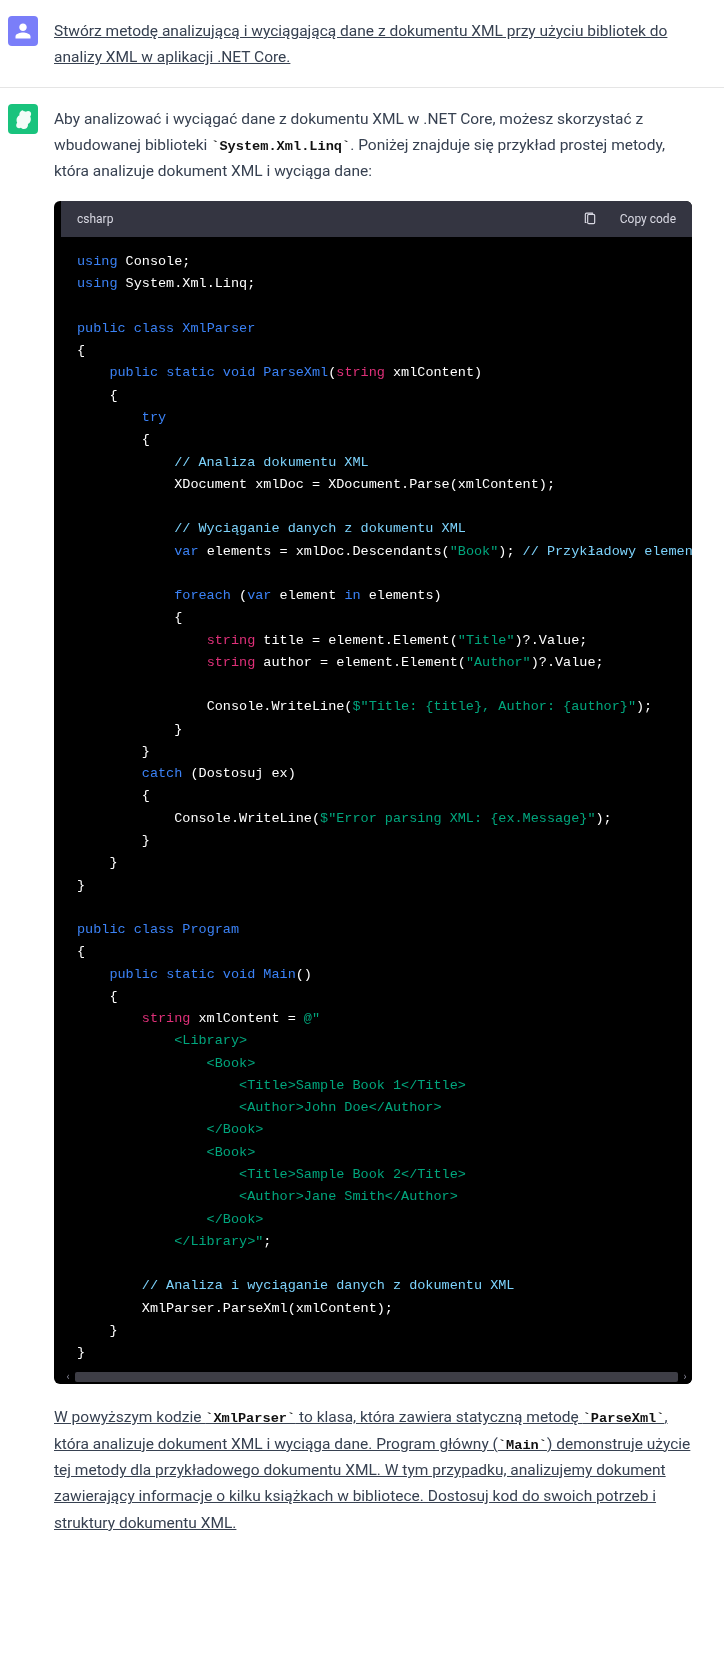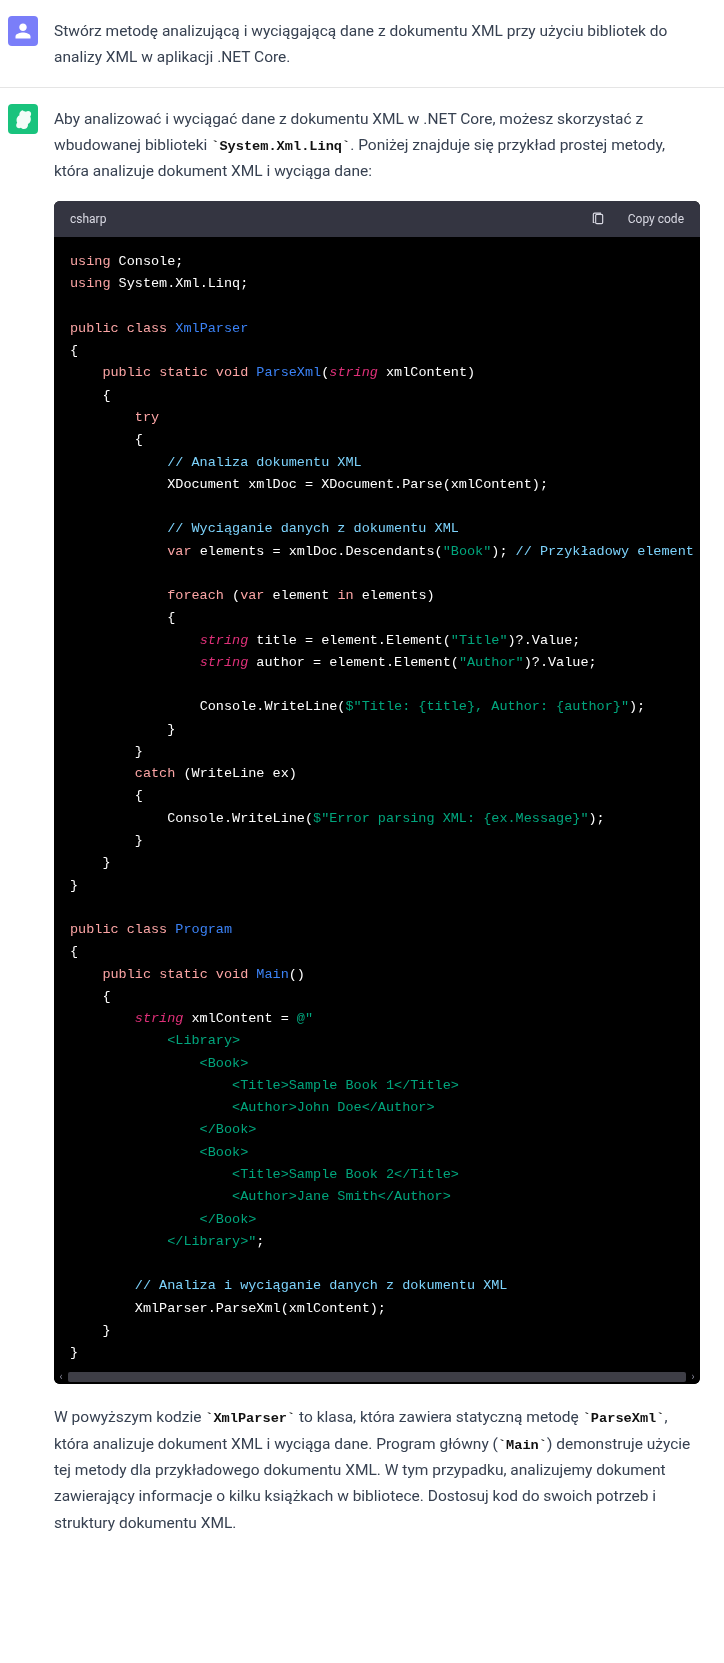--- a/index.html
+++ b/index.html
@@ -31,32 +31,33 @@
   .avatar-ai svg { width: 20px; height: 20px; }
   .msg-content {
     flex: 1;
     font-size: 15.5px;
     line-height: 1.7;
     color: #374151;
     padding-top: 2px;
     min-width: 0;
   }
   .msg-content p { margin-bottom: 16px; }
-  .msg-content p:last-child { margin-bottom: 0; }
+  .msg-content p:last-child { margin-bottom: 0; text-decoration: underline; }
   code.inline {
     font-family: "SFMono-Regular", Consolas, "Liberation Mono", Menlo, monospace;
     font-size: 0.88em;
     font-weight: 600;
     color: #111;
   }
   .code-block {
     background: #000;
     border-radius: 6px;
     overflow: hidden;
-    margin: 12px 0 20px 0;
+    margin: 12px 8px 20px 0;
+    padding-left: 7px;
   }
   .code-header {
     background: #343541;
     color: #d9d9e3;
     display: flex;
     justify-content: space-between;
     align-items: center;
     padding: 8px 16px;
     font-size: 12px;
   }
@@ -100,23 +101,23 @@
     top: 0;
     width: 14px;
     height: 14px;
     color: #8e8ea0;
     font-size: 10px;
     line-height: 14px;
     text-align: center;
   }
   .hscroll .arrow.left { left: 0; }
   .hscroll .arrow.right { right: 0; }
-  .k-blue { color: #fca5a5; }
+  .k-blue { color: #3b82f6; }
   .k-red  { color: #3b82f6; }
-  .k-mag  { color: #df3079; font-style: italic; }
+  .k-mag  { color: #df3079; }
   .k-cyan { color: #00a67d; }
   .k-grey { color: #7dd3fc; }
 </style>
 </head>
 <body>
 
 <div class="message-row">
   <div class="avatar avatar-user">
     <svg viewBox="0 0 24 24">
         <path d="M12 12c2.7 0 5-2.3 5-5s-2.3-5-5-5-5 2.3-5 5 2.3 5 5 5zm0 2c-3.3 0-10 1.7-10 5v3h20v-3c0-3.3-6.7-5-10-5z"></path>
@@ -167,21 +168,21 @@
             <span class="k-blue">var</span><span> elements = xmlDoc.Descendants(</span><span class="k-cyan">"Book"</span><span>); </span><span class="k-grey">// Przykładowy element</span>
 
             <span class="k-blue">foreach</span><span> (</span><span class="k-blue">var</span><span> element </span><span class="k-blue">in</span><span> elements)</span>
             {
                 <span class="k-mag">string</span><span> title = element.Element(</span><span class="k-cyan">"Title"</span><span>)?.Value;</span>
                 <span class="k-mag">string</span><span> author = element.Element(</span><span class="k-cyan">"Author"</span><span>)?.Value;</span>
 
                 <span>Console.WriteLine(</span><span class="k-cyan">$"Title: {title}, Author: {author}"</span><span>);</span>
             }
         }
-        <span class="k-blue">catch</span><span> (WriteLine ex)</span>
+        <span class="k-blue">catch</span><span> (Dostosuj ex)</span>
         {
             <span>Console.WriteLine(</span><span class="k-cyan">$"Error parsing XML: {ex.Message}"</span><span>);</span>
         }
     }
 }
 
 <span class="k-blue">public</span> <span class="k-blue">class</span> <span class="k-red">Program</span>
 {
     <span class="k-blue">public</span> <span class="k-blue">static</span> <span class="k-blue">void</span> <span class="k-red">Main</span><span>()</span>
     {

